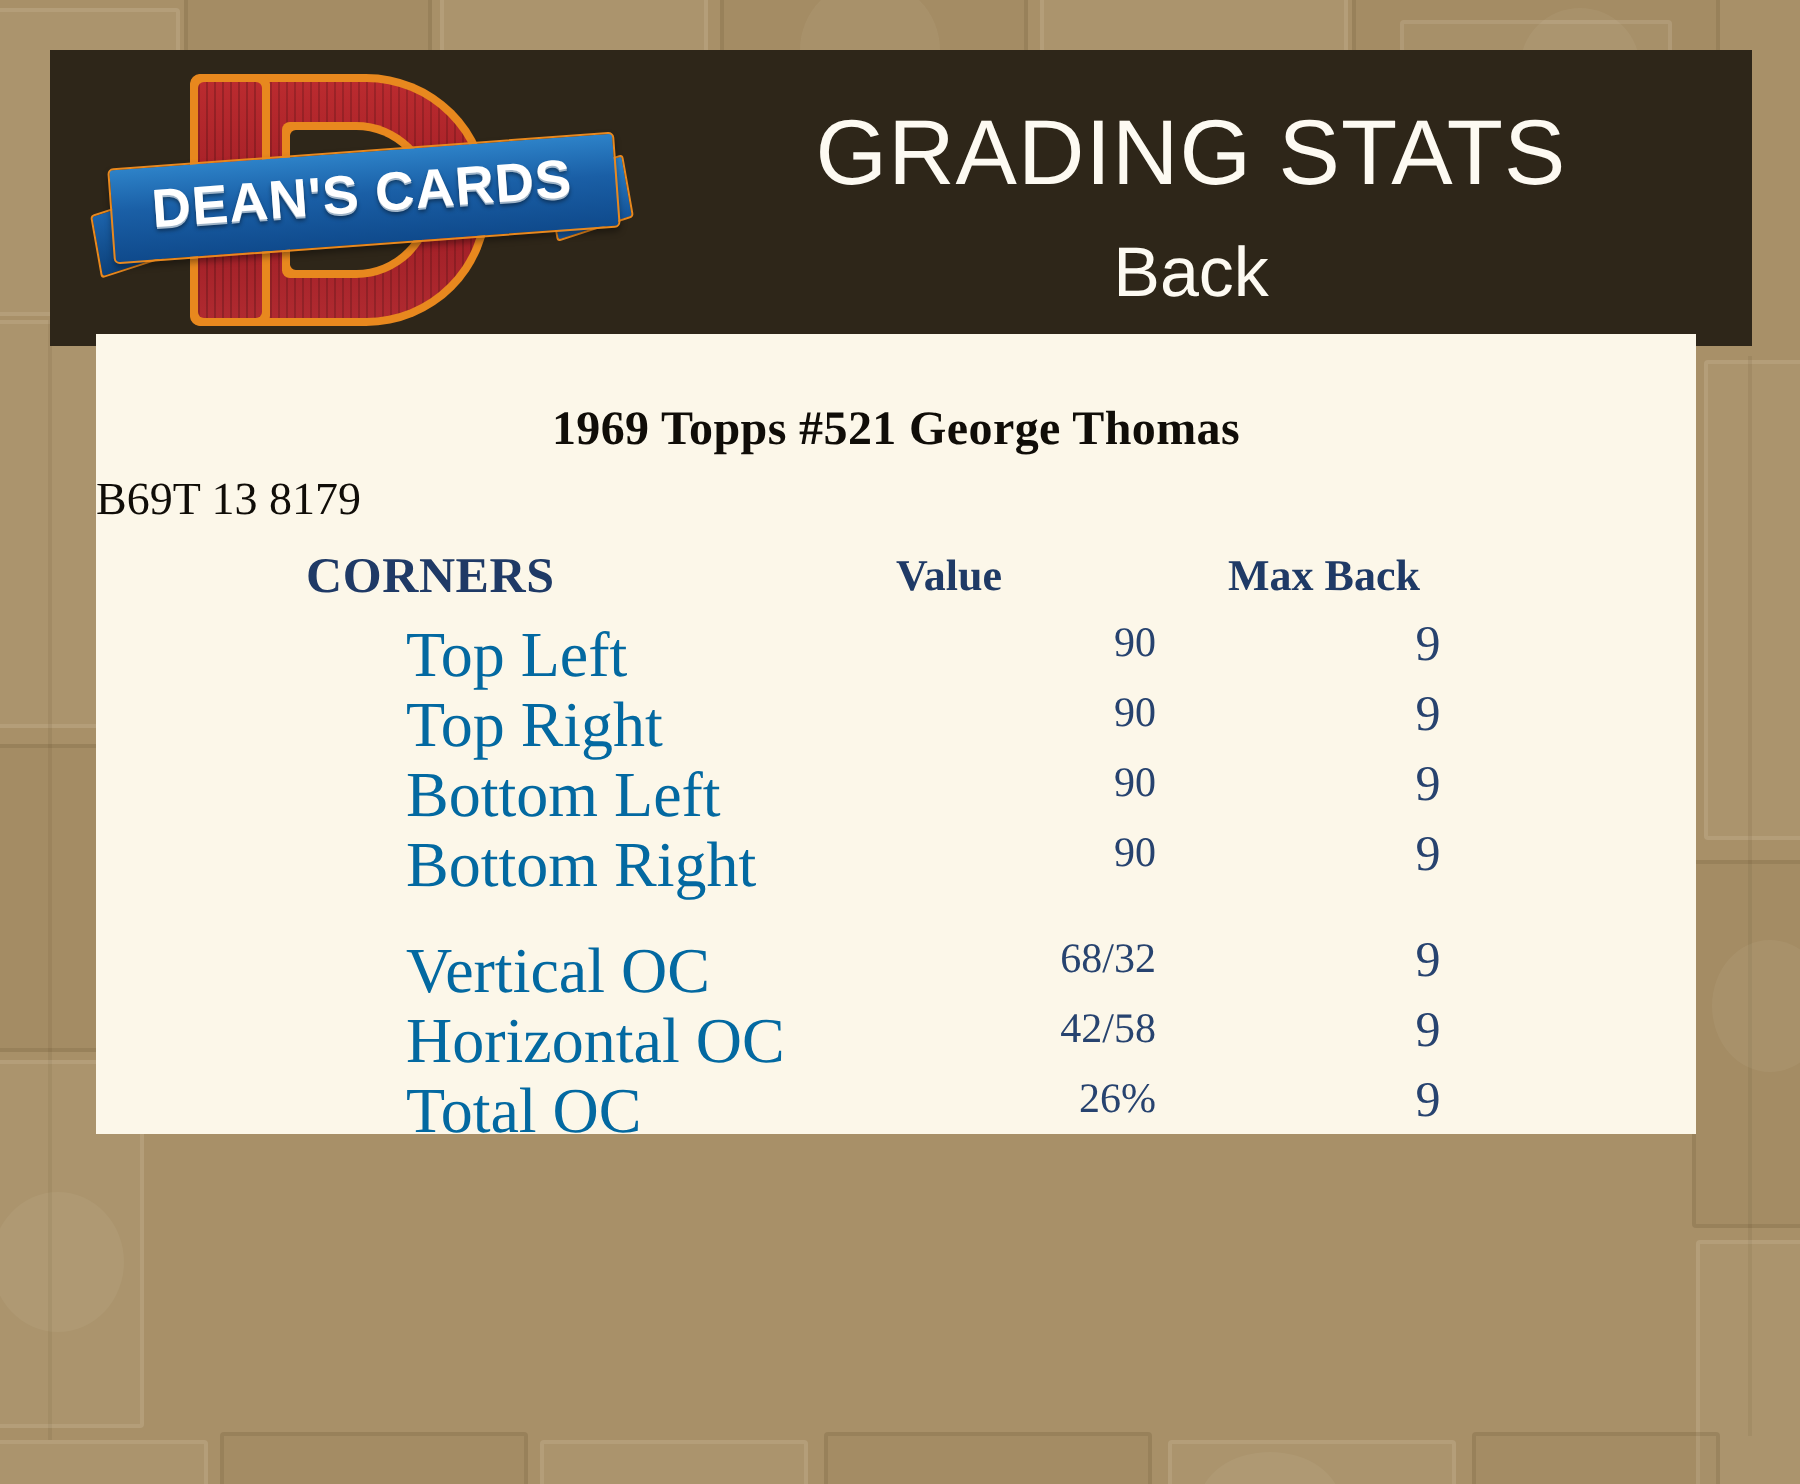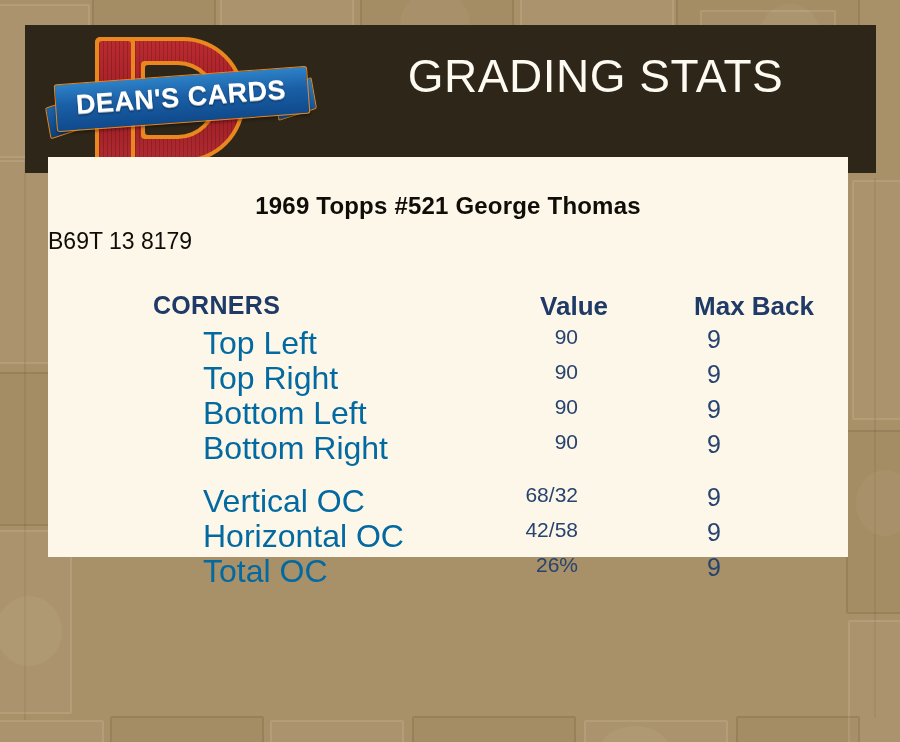--- a/index.html
+++ b/index.html
@@ -208,64 +208,65 @@
     text-align: center;
     color: #fdfaf2;
     font-size: 35px;
     line-height: 40px;
   }
 
   
   .panel {
     position: absolute;
     left: 48px;
-    top: 157px;
+    top: 167px;
     width: 800px;
     height: 400px;
     background: #fcf7e9;
+    font-family: Liberation Serif, serif;
   }
   .card-title {
     margin: 35px 0 0 0;
     text-align: center;
     color: #100d08;
     font-size: 24px;
     font-weight: bold;
     letter-spacing: 0.2px;
   }
   .card-subtitle {
     margin: 8px 0 0 0;
     text-align: left;
     color: #100d08;
     font-size: 23px;
     font-weight: normal;
   }
 
   .stats {
-    margin-top: 36px;
+    margin-top: 12px;
     padding: 0 0 0 0;
   }
   .section-title {
     color: #1f3a66;
     font-size: 25px;
     font-weight: bold;
     letter-spacing: 0.3px;
     padding-left: 105px;
     margin-bottom: 2px;
   }
   .section-head-row {
     position: relative;
     height: 34px;
   }
   .col-head {
     position: absolute;
     top: 0;
     color: #1f3a66;
-    font-size: 26px;
+    font-size: 22px;
     font-weight: bold;
-    text-align: right;
+    text-align: left;
   }
   .col-head.value  { left: 400px; width: 160px; }
   .col-head.grade  { left: 566px; width: 200px; }
 
   .stat-row {
     position: relative;
     height: 35px;
   }
   .stat-label {
     position: absolute;
@@ -346,20 +347,21 @@
       </div>
       <div class="logo-ribbon">
         <div class="ribbon-tail-l"></div>
         <div class="ribbon-tail-r"></div>
         <div class="ribbon-body"></div>
         <div class="ribbon-text">DEAN'S CARDS</div>
       </div>
     </div>
 
     <div class="header-title">GRADING STATS</div>
+    <div class="header-subtitle">Back</div>
   </div>
 
   <div class="panel">
     <div class="card-title">1969 Topps #521 George Thomas</div>
     <div class="card-subtitle">B69T 13 8179</div>
 
     <div class="stats">
 
       <div class="section-head-row">
         <div class="section-title">CORNERS</div>

